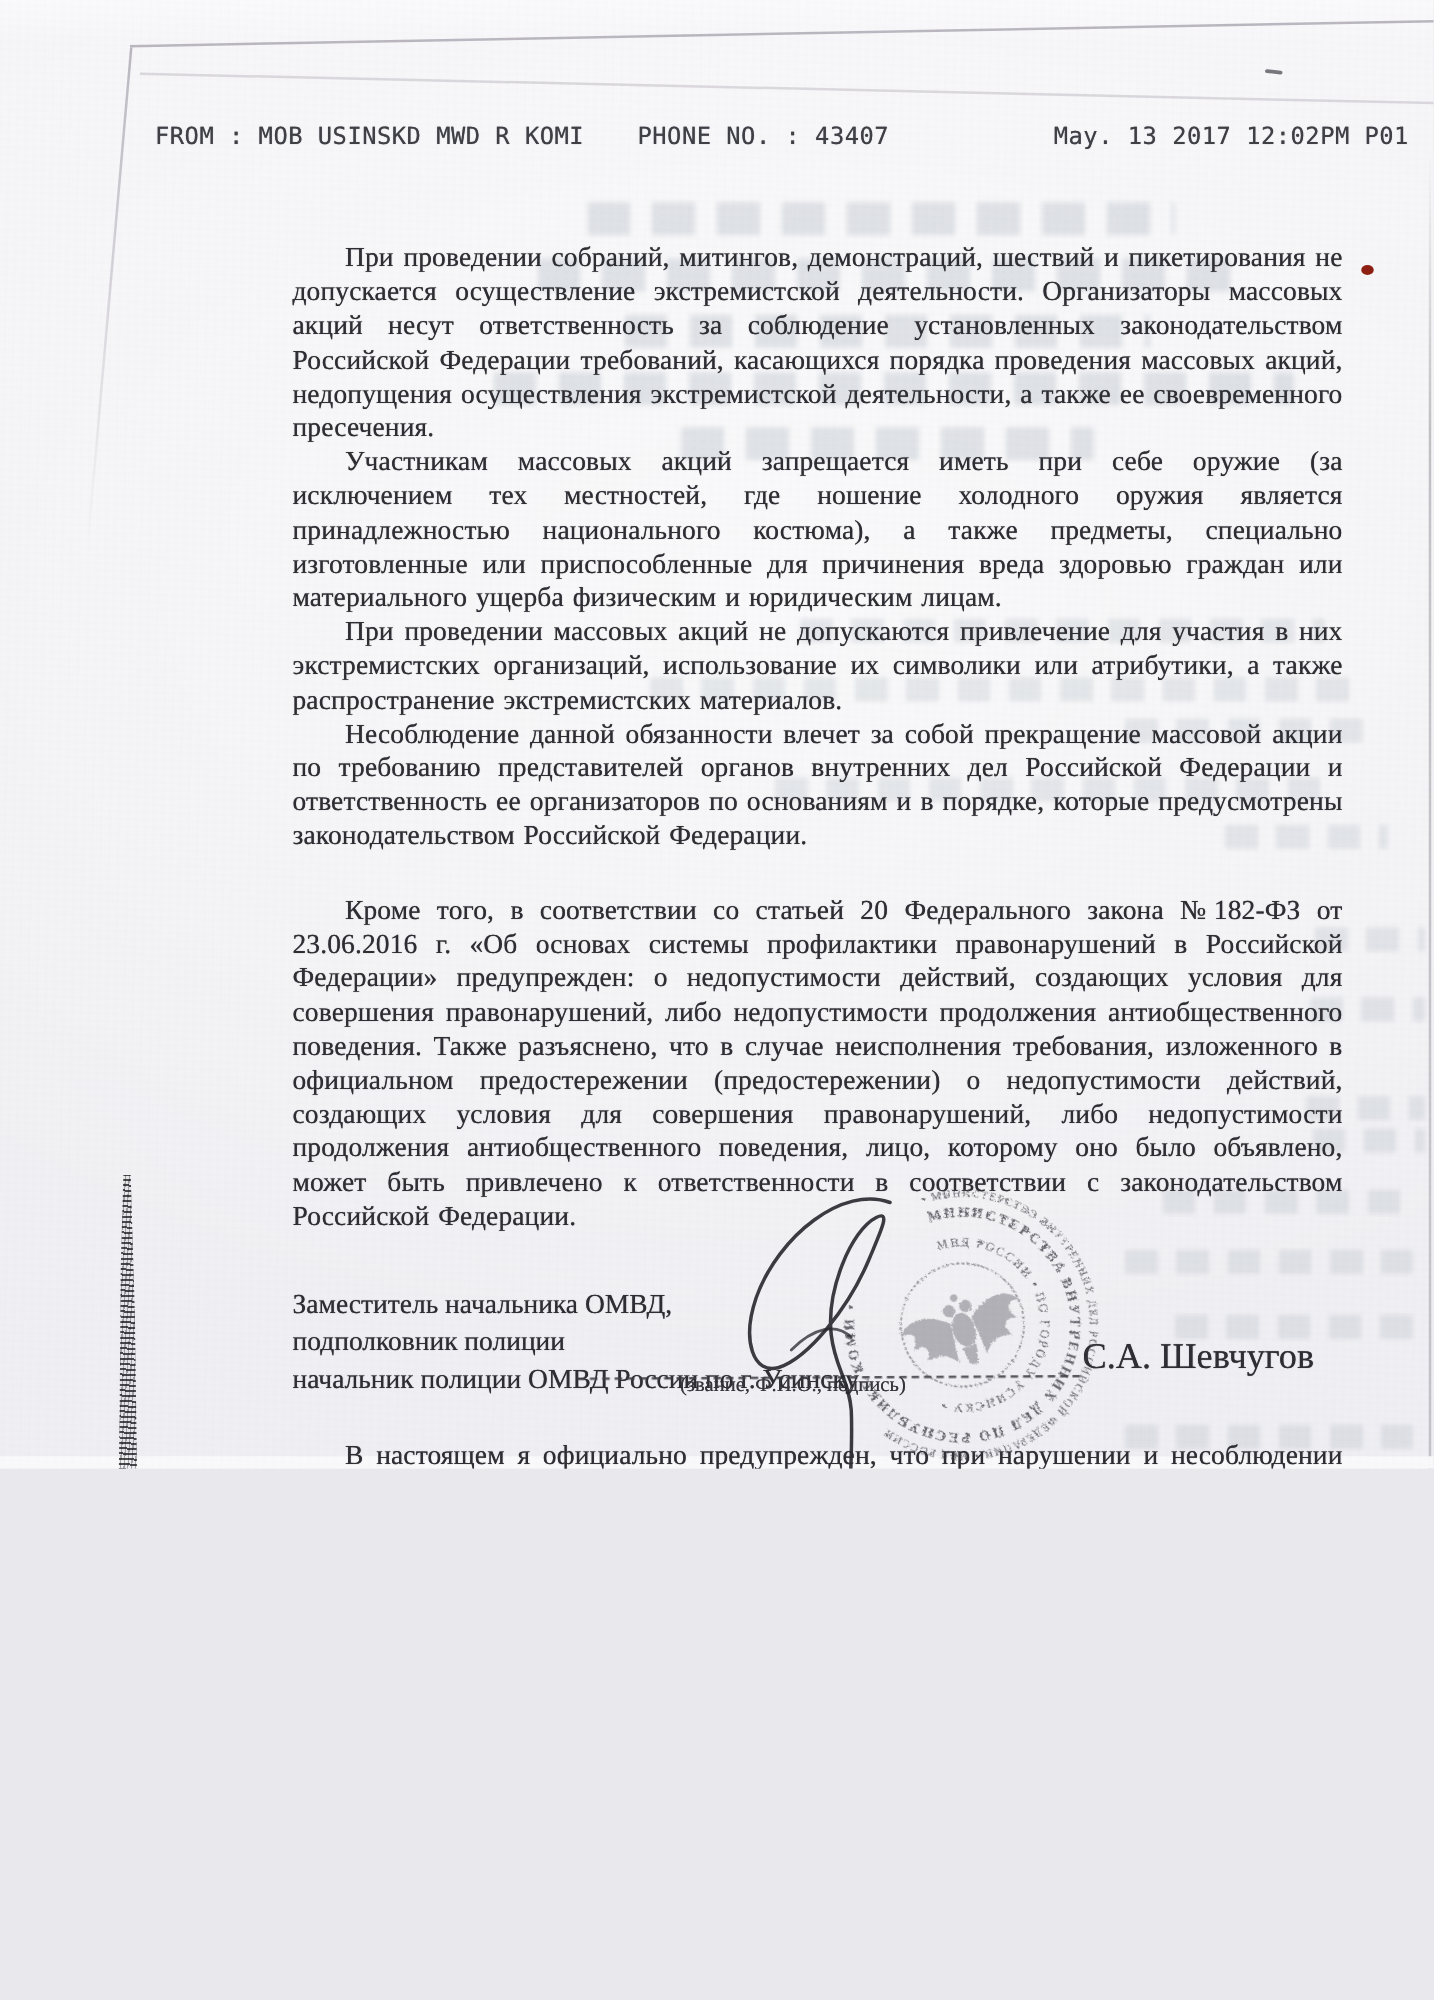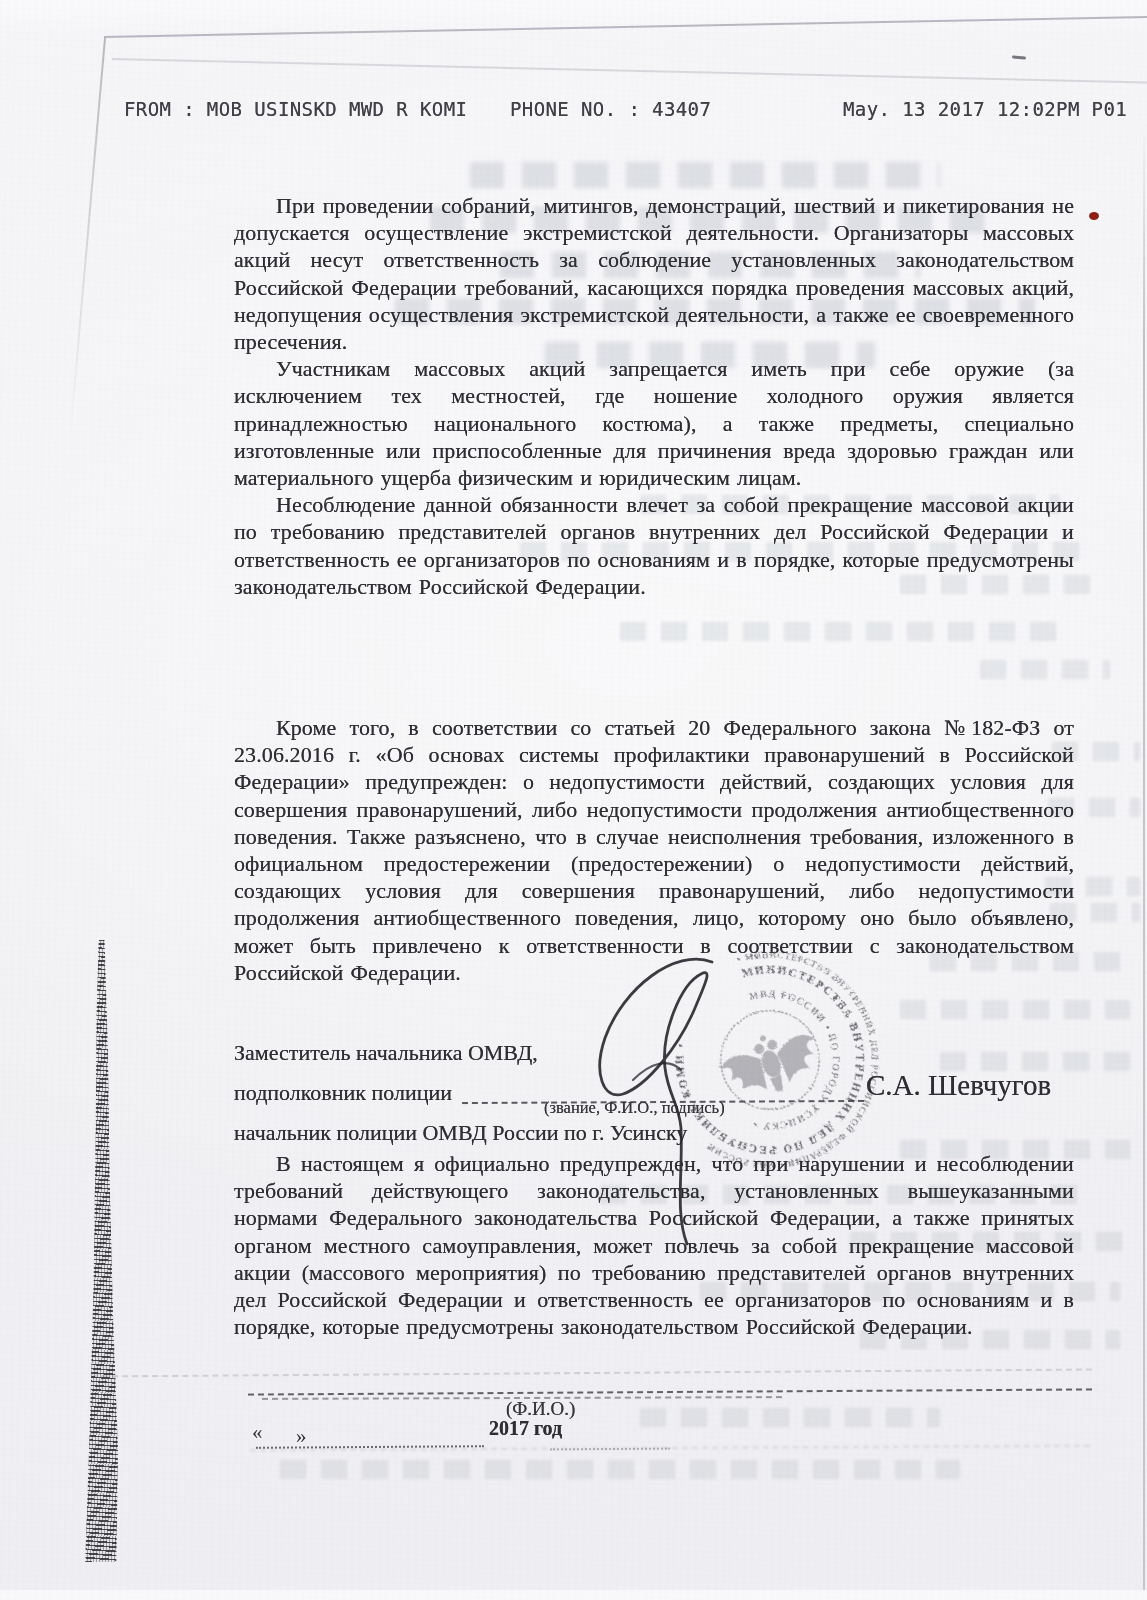--- a/index.html
+++ b/index.html
@@ -1,17 +1,17 @@
 <!DOCTYPE html>
 <html><head>
 <meta charset="utf-8">
 <style>
   html,body{margin:0;padding:0;background:#e9e8ec;}
   .page{
-    position:relative;width:1147px;height:1600px;overflow:hidden;
+    position:relative;width:1147px;height:1175px;overflow:hidden;
     background:
       radial-gradient(1400px 900px at 55% 40%, rgba(255,255,255,.55), rgba(255,255,255,0) 70%),
       linear-gradient(178deg,#f6f5f8 0%, #f2f1f4 40%, #efeef2 100%);
     font-family:"Liberation Serif", serif;
     color:#2b2b31;
   }
   .noise{position:absolute;inset:0;pointer-events:none;opacity:.5;
     background:
       repeating-linear-gradient(91deg, rgba(120,120,130,.016) 0 3px, rgba(255,255,255,.02) 3px 7px),
       repeating-linear-gradient(2deg, rgba(120,120,130,.014) 0 2px, rgba(255,255,255,.018) 2px 6px);}
@@ -22,21 +22,21 @@
   .fax.from{left:124px;} .fax.phone{left:510px;} .fax.dt{left:843px;}
   
   .sec{position:absolute;left:234px;width:840px;}
   .sec p{margin:0;font-size:22px;line-height:27.2px;text-align:justify;text-indent:42px;
          word-spacing:1.5px;letter-spacing:.1px;
          text-shadow:0 0 .6px rgba(43,43,49,.85);}
   #sec-a{top:192px;} #sec-b{top:714px;} #sec-d{top:1150px;}
   
   #sec-c{top:1028px;}
   #sec-c .sline{font-size:22px;line-height:30px;white-space:nowrap;
-                text-shadow:0 0 .6px rgba(43,43,49,.85);margin-top:10px;}
+                text-shadow:0 0 .6px rgba(43,43,49,.85);}
   .sig-rule{position:absolute;left:462px;top:1101px;width:402px;border-top:2px dashed #3c3c44;
             filter:blur(.3px);transform:rotate(-.3deg);opacity:.85;}
   .signer{position:absolute;left:866px;top:1069px;font-size:29px;white-space:nowrap;
           text-shadow:0 0 .6px rgba(43,43,49,.85);}
   .sig-caption{position:absolute;left:544px;top:1098px;font-size:16.5px;color:#33333a;
                text-shadow:0 0 .5px rgba(43,43,49,.8);}
   
   .foot-rule-a{position:absolute;left:248px;top:1391px;width:844px;border-top:2.5px dashed #3c3c44;
                transform:rotate(-.35deg);filter:blur(.35px);opacity:.8;}
   .foot-rule-b{position:absolute;left:262px;top:1397px;width:520px;border-top:2px dashed rgba(60,60,68,.5);
@@ -131,20 +131,21 @@
 
   <div class="fax from">FROM : MOB USINSKD MWD R KOMI</div>
   <div class="fax phone">PHONE NO. : 43407</div>
   <div class="fax dt">May. 13 2017 12:02PM  P01</div>
 
   <div class="red-dot"></div>
 
   <div class="sec" id="sec-a">
     <p>При проведении собраний, митингов, демонстраций, шествий и пикетирования не допускается осуществление экстремистской деятельности. Организаторы массовых акций несут ответственность за соблюдение установленных законодательством Российской Федерации требований, касающихся порядка проведения массовых акций, недопущения осуществления экстремистской деятельности, а также ее своевременного пресечения.</p>
     <p>Участникам массовых акций запрещается иметь при себе оружие (за исключением тех местностей, где ношение холодного оружия является принадлежностью национального костюма), а также предметы, специально изготовленные или приспособленные для причинения вреда здоровью граждан или материального ущерба физическим и юридическим лицам.</p>
+    <p>При проведении массовых акций не допускаются привлечение для участия в них экстремистских организаций, использование их символики или атрибутики, а также распространение экстремистских материалов.</p>
     <p>Несоблюдение данной обязанности влечет за собой прекращение массовой акции по требованию представителей органов внутренних дел Российской Федерации и ответственность ее организаторов по основаниям и в порядке, которые предусмотрены законодательством Российской Федерации.</p>
   </div>
 
   <div class="sec" id="sec-b">
     <p>Кроме того,  в соответствии со статьей 20 Федерального закона №182-ФЗ от 23.06.2016 г. «Об основах системы профилактики правонарушений в Российской Федерации» предупрежден: о недопустимости действий, создающих условия для совершения правонарушений, либо недопустимости продолжения антиобщественного поведения.  Также разъяснено, что в случае неисполнения требования, изложенного в официальном предостережении (предостережении) о недопустимости действий, создающих условия для совершения правонарушений, либо недопустимости продолжения антиобщественного поведения, лицо, которому оно было объявлено, может быть привлечено к ответственности в соответствии с законодательством Российской Федерации.</p>
   </div>
 
   <div class="sec" id="sec-c">
     <div class="sline">Заместитель начальника ОМВД,</div>
     <div class="sline">подполковник полиции</div>

